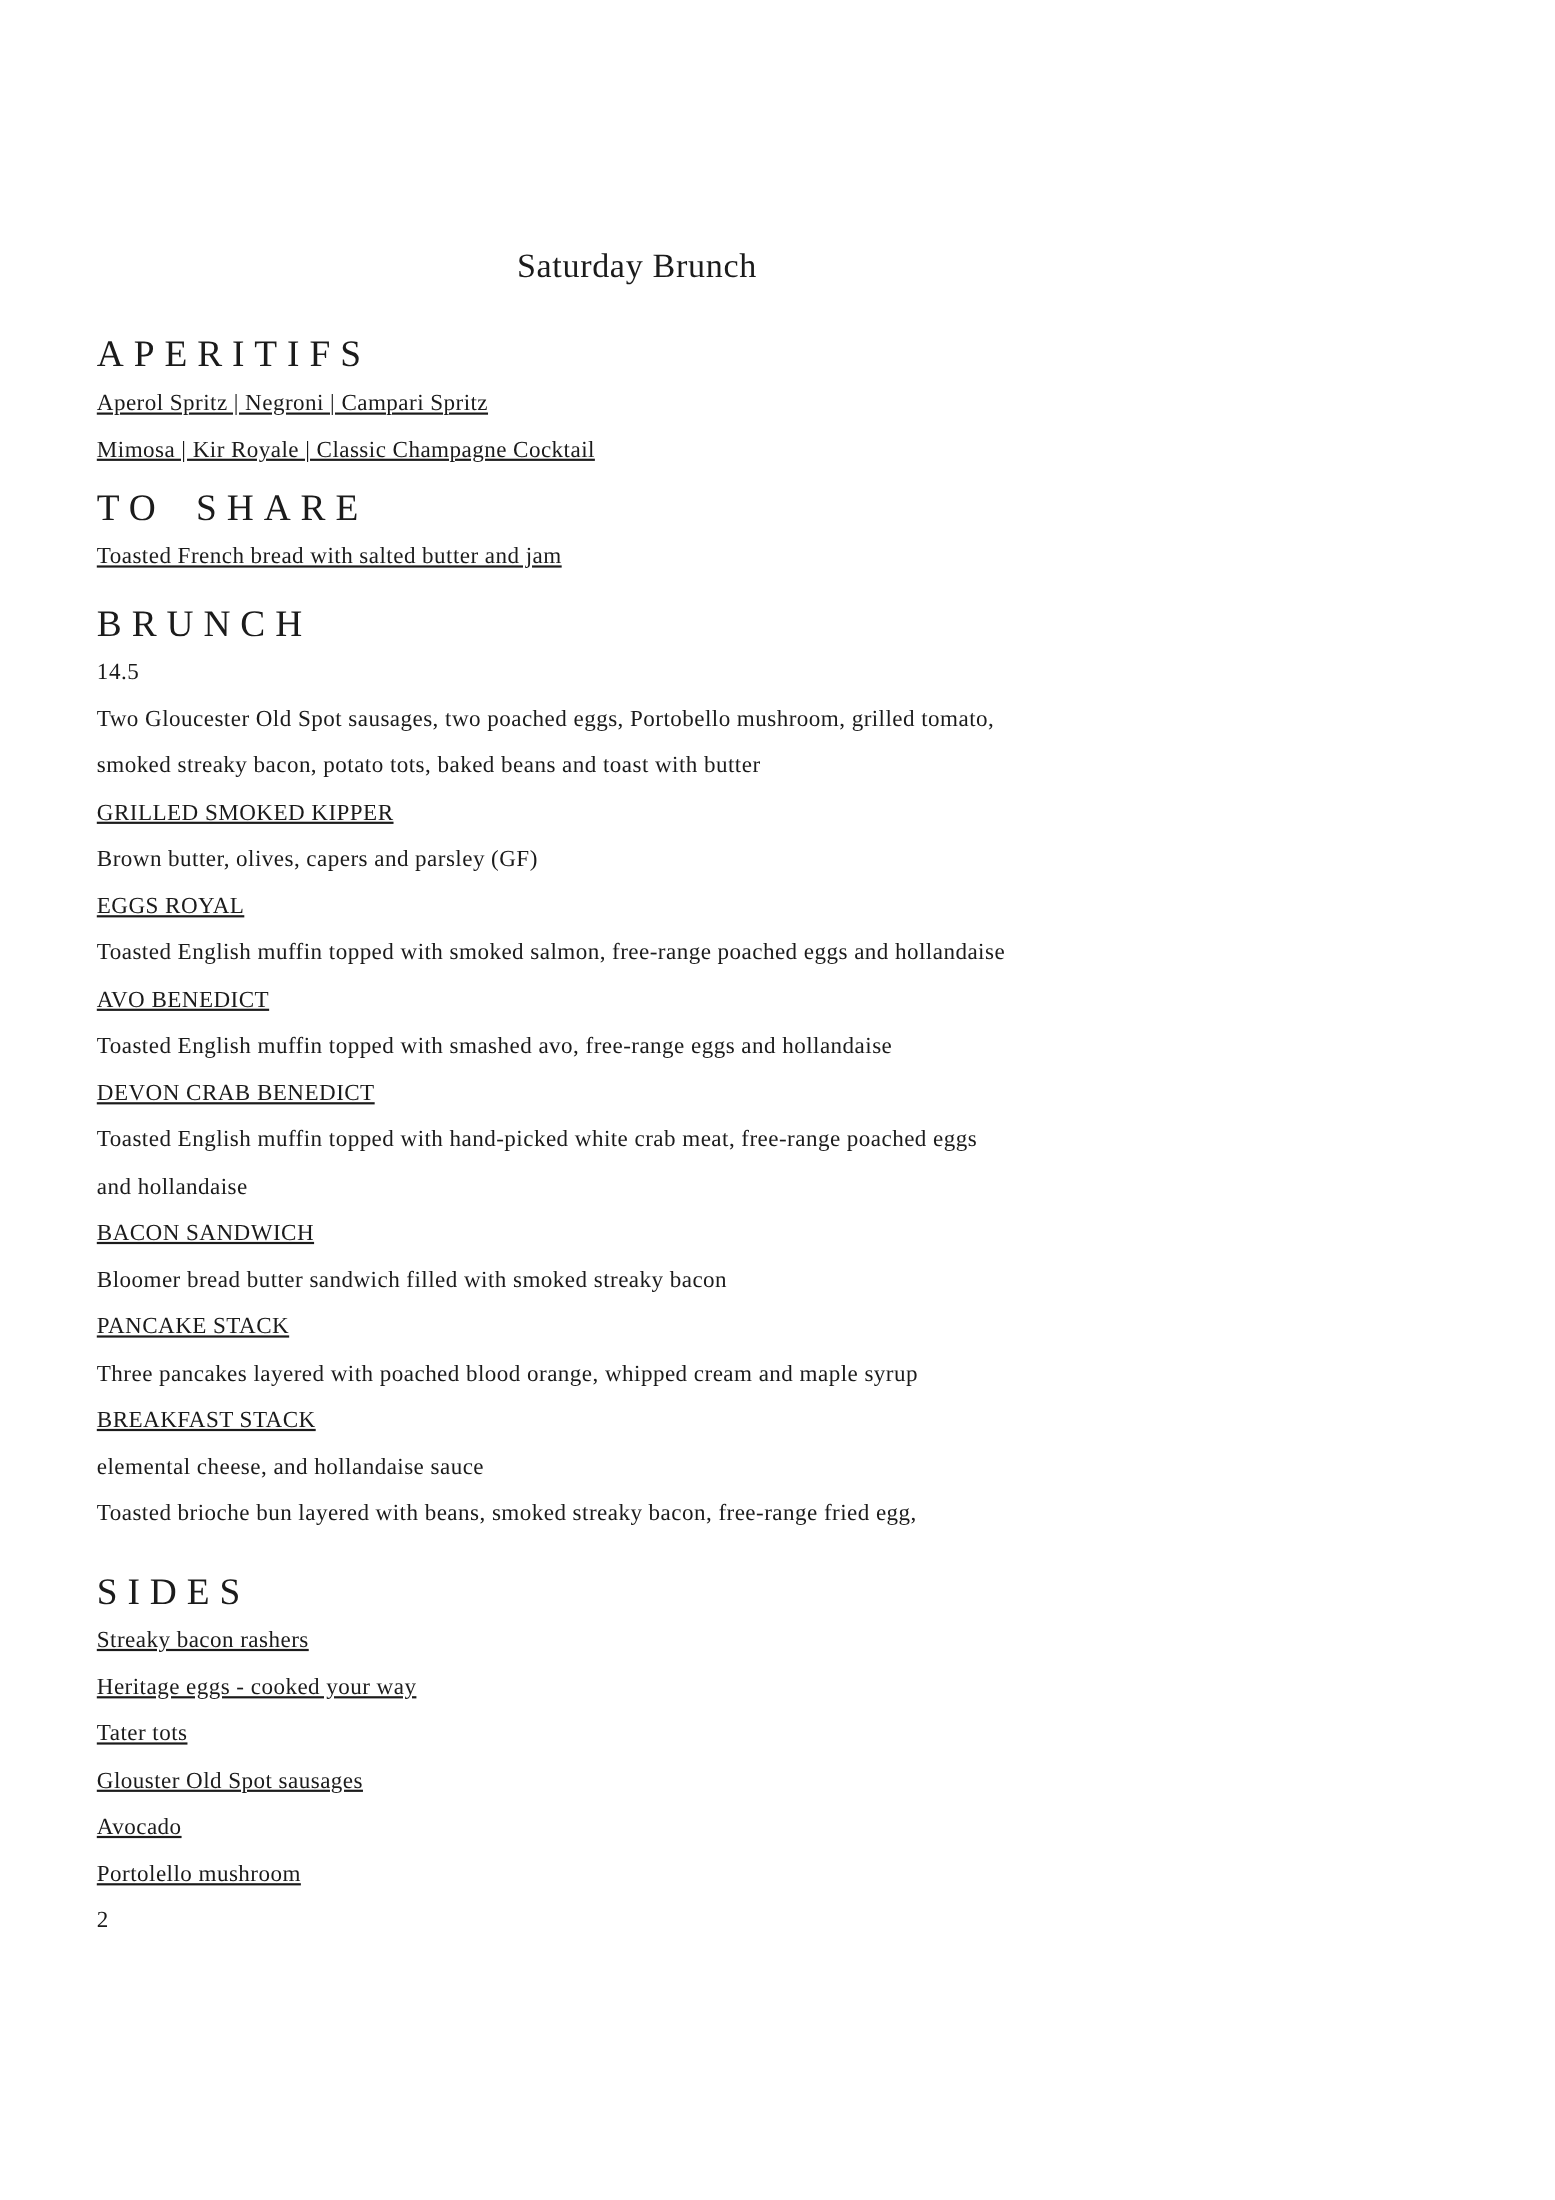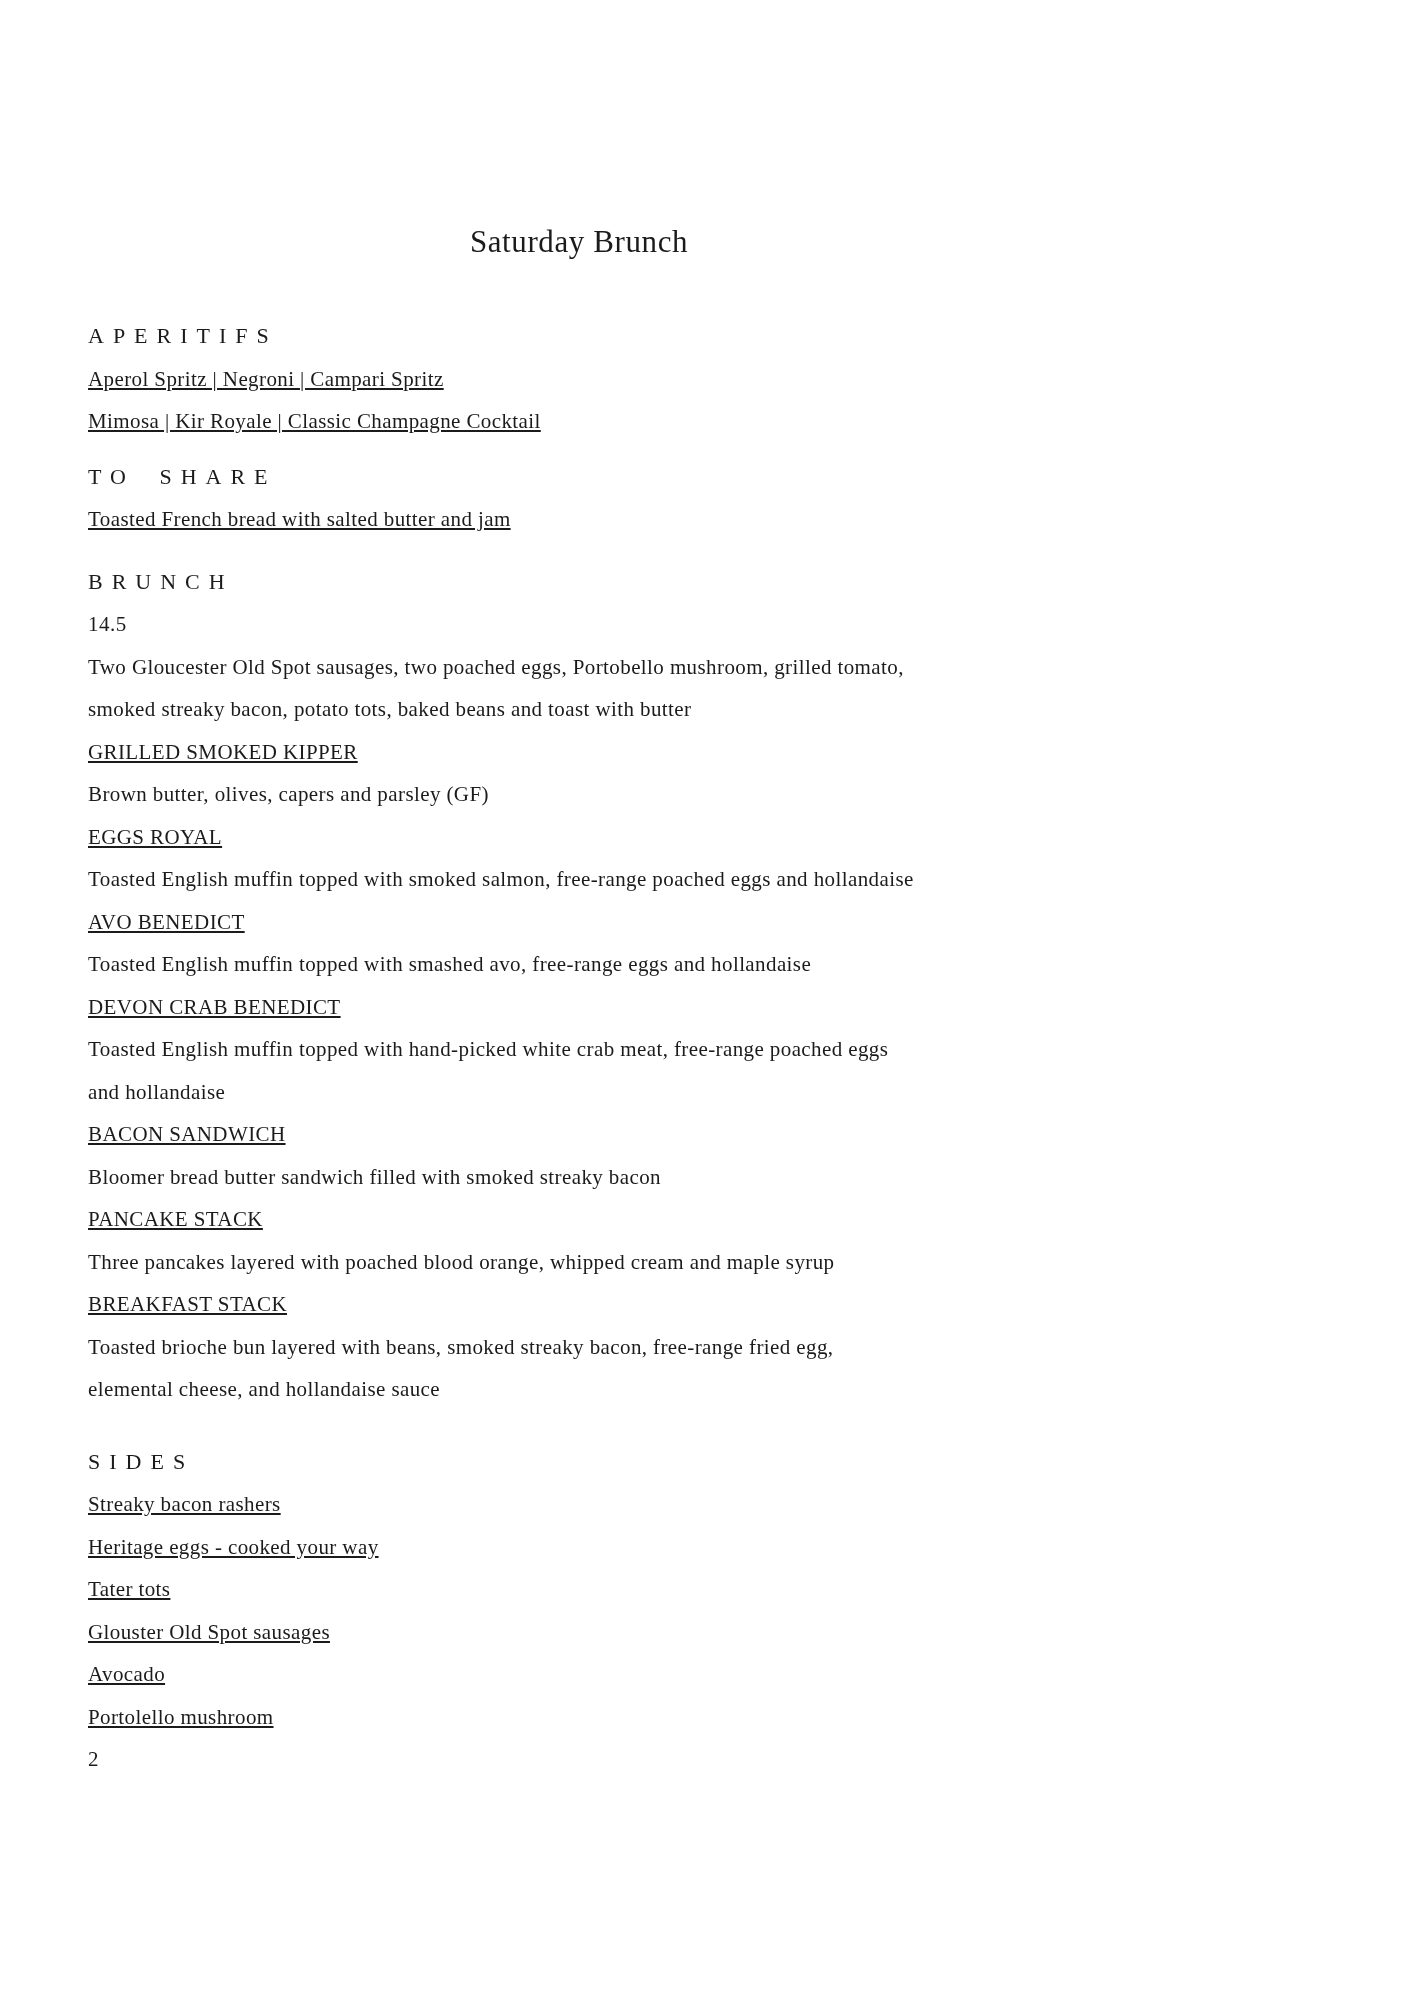--- a/index.html
+++ b/index.html
@@ -25,25 +25,24 @@
     font-size: 31px;
     letter-spacing: 0.6px;
   }
   .menu {
     position: absolute;
     left: 88px;
     top: 302px;
     width: 1240px;
   }
   .hdr {
-    font-size: 22px;
+    font-size: 34px;
     line-height: 42.5px;
     letter-spacing: 9px;
     word-spacing: 10px;
-    margin-top: 13px;
   }
   .item {
     display: grid;
     grid-template-columns: 1110px 1fr;
     align-items: baseline;
     line-height: 42.5px;
   }
   .nm {
     font-size: 21px;
     letter-spacing: 0.4px;
@@ -137,22 +136,22 @@
       <div class="item">
         <div class="nm">PANCAKE STACK</div>
         <div class="pr">8</div>
       </div>
       <div class="desc">Three pancakes layered with poached blood orange, whipped cream and maple syrup</div>
 
       <div class="item">
         <div class="nm">BREAKFAST STACK</div>
         <div class="pr">10</div>
       </div>
+      <div class="desc">elemental cheese, and hollandaise sauce</div>
       <div class="desc">Toasted brioche bun layered with beans, smoked streaky bacon, free-range fried egg,</div>
-      <div class="desc">elemental cheese, and hollandaise sauce</div>
     </div>
 
     <div class="sec sec-sides">
       <div class="hdr">SIDES</div>
       <div class="item">
         <div class="nm">Streaky bacon rashers</div>
         <div class="pr">4</div>
       </div>
       <div class="item">
         <div class="nm">Heritage eggs - cooked your way</div>

